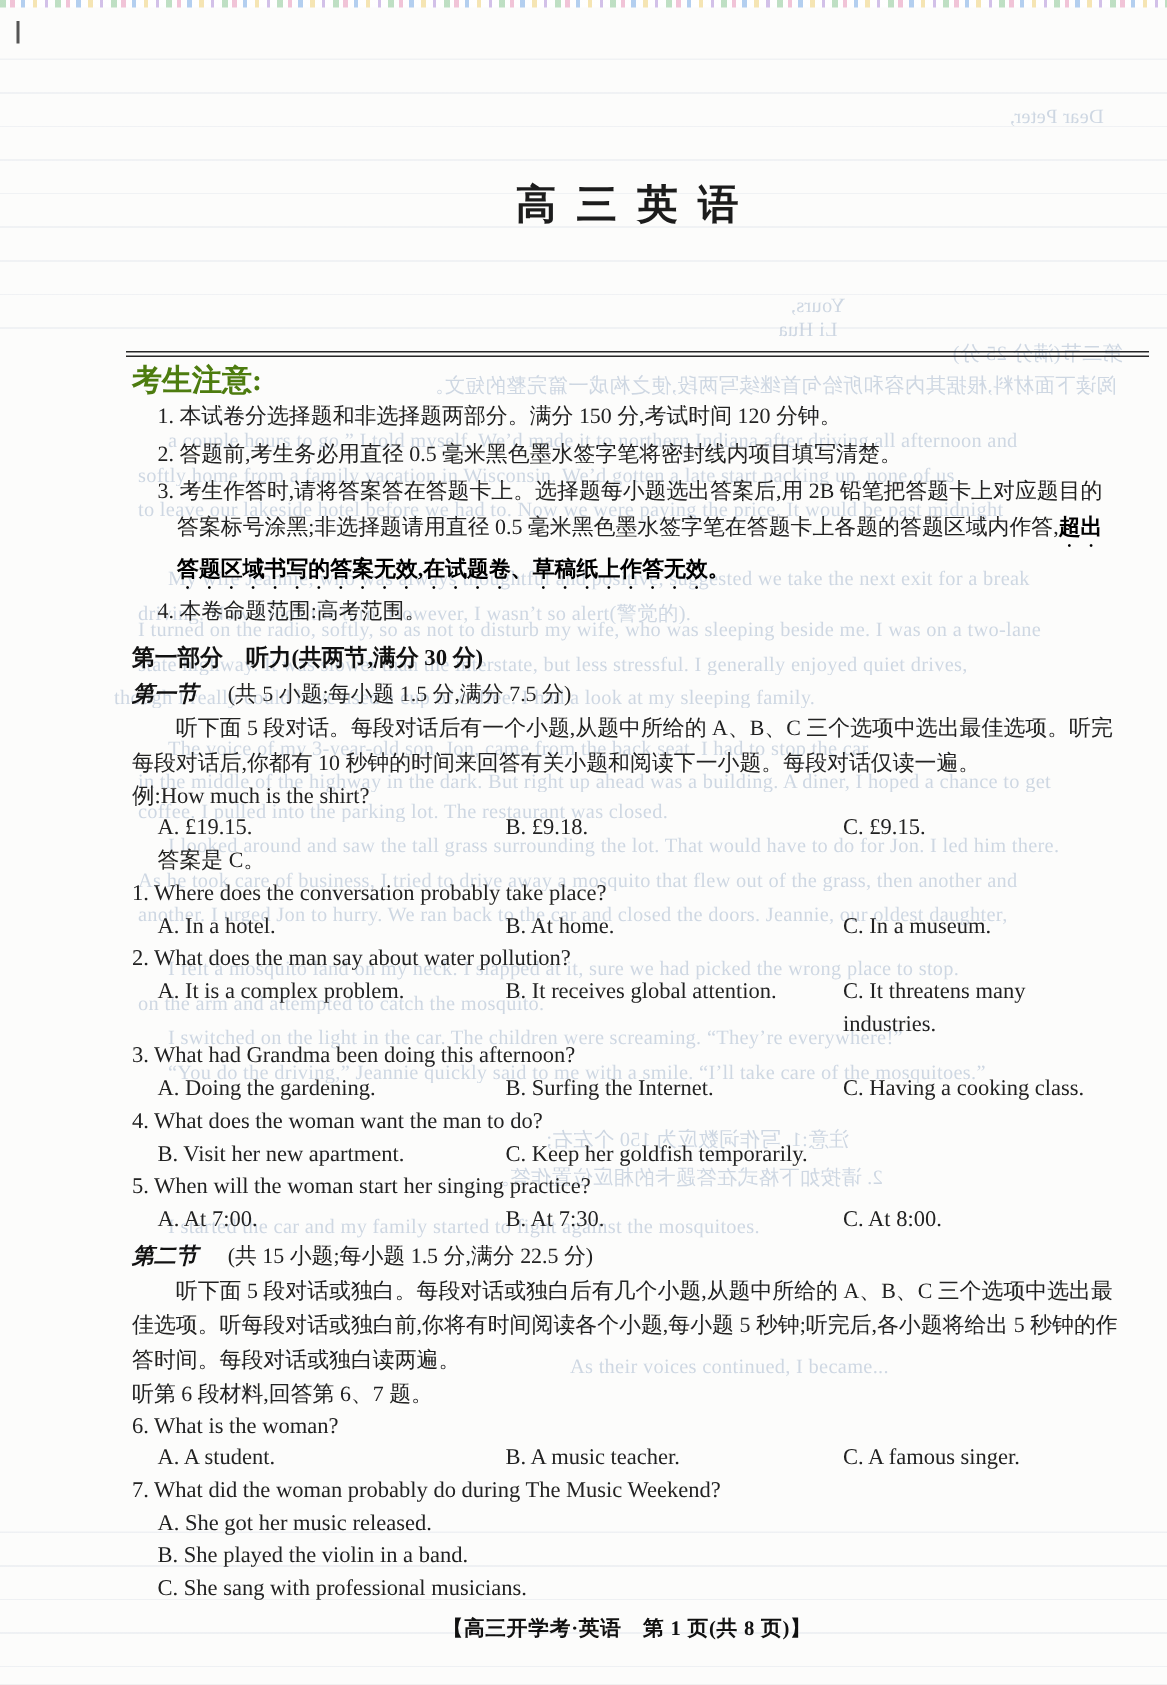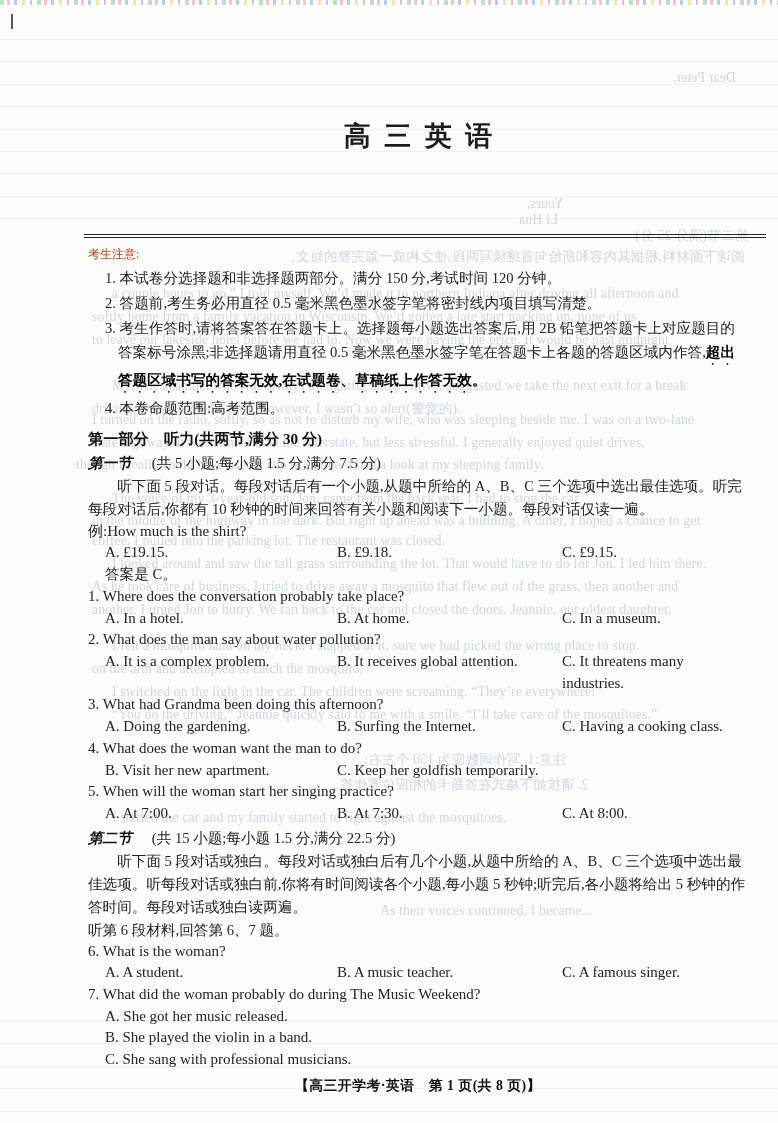--- a/index.html
+++ b/index.html
@@ -39,21 +39,21 @@
   
   .content{position:relative;padding:118px 30px 0 88px;}
   .title{
     margin:0;text-align:center;font-size:27px;line-height:36px;
     font-weight:700;letter-spacing:.5em;padding-left:.5em;color:#1c1c1c;
   }
   .double-rule{
     margin-top:80px;margin-left:-4px;margin-right:-18px;height:2.4px;
     border-top:1.6px solid #262626;border-bottom:1.2px solid #262626;
   }
-  .notice-head{margin-top:5px;font-size:12px;line-height:23px;font-weight:400;color:#c2410c;}
+  .notice-head{margin-top:5px;font-size:20px;line-height:23px;font-weight:700;color:#4d7c0f;}
   .notice-list{font-size:14.6px;line-height:24.6px;}
   .notice-item{padding-left:30px;text-indent:-13px;}
   .bold-em{
     font-weight:700;color:#000;
     -webkit-text-emphasis:filled dot #000;-webkit-text-emphasis-position:under;
     text-emphasis:filled dot #000;text-emphasis-position:under right;
   }
   .part-heading{margin-top:7px;font-size:15.2px;line-height:22px;font-weight:700;color:#111;}
   .section-line{margin-top:2px;font-size:14.6px;line-height:22px;}
   .sec-label{font-weight:700;color:#111;margin-right:20px;font-style:italic;}

